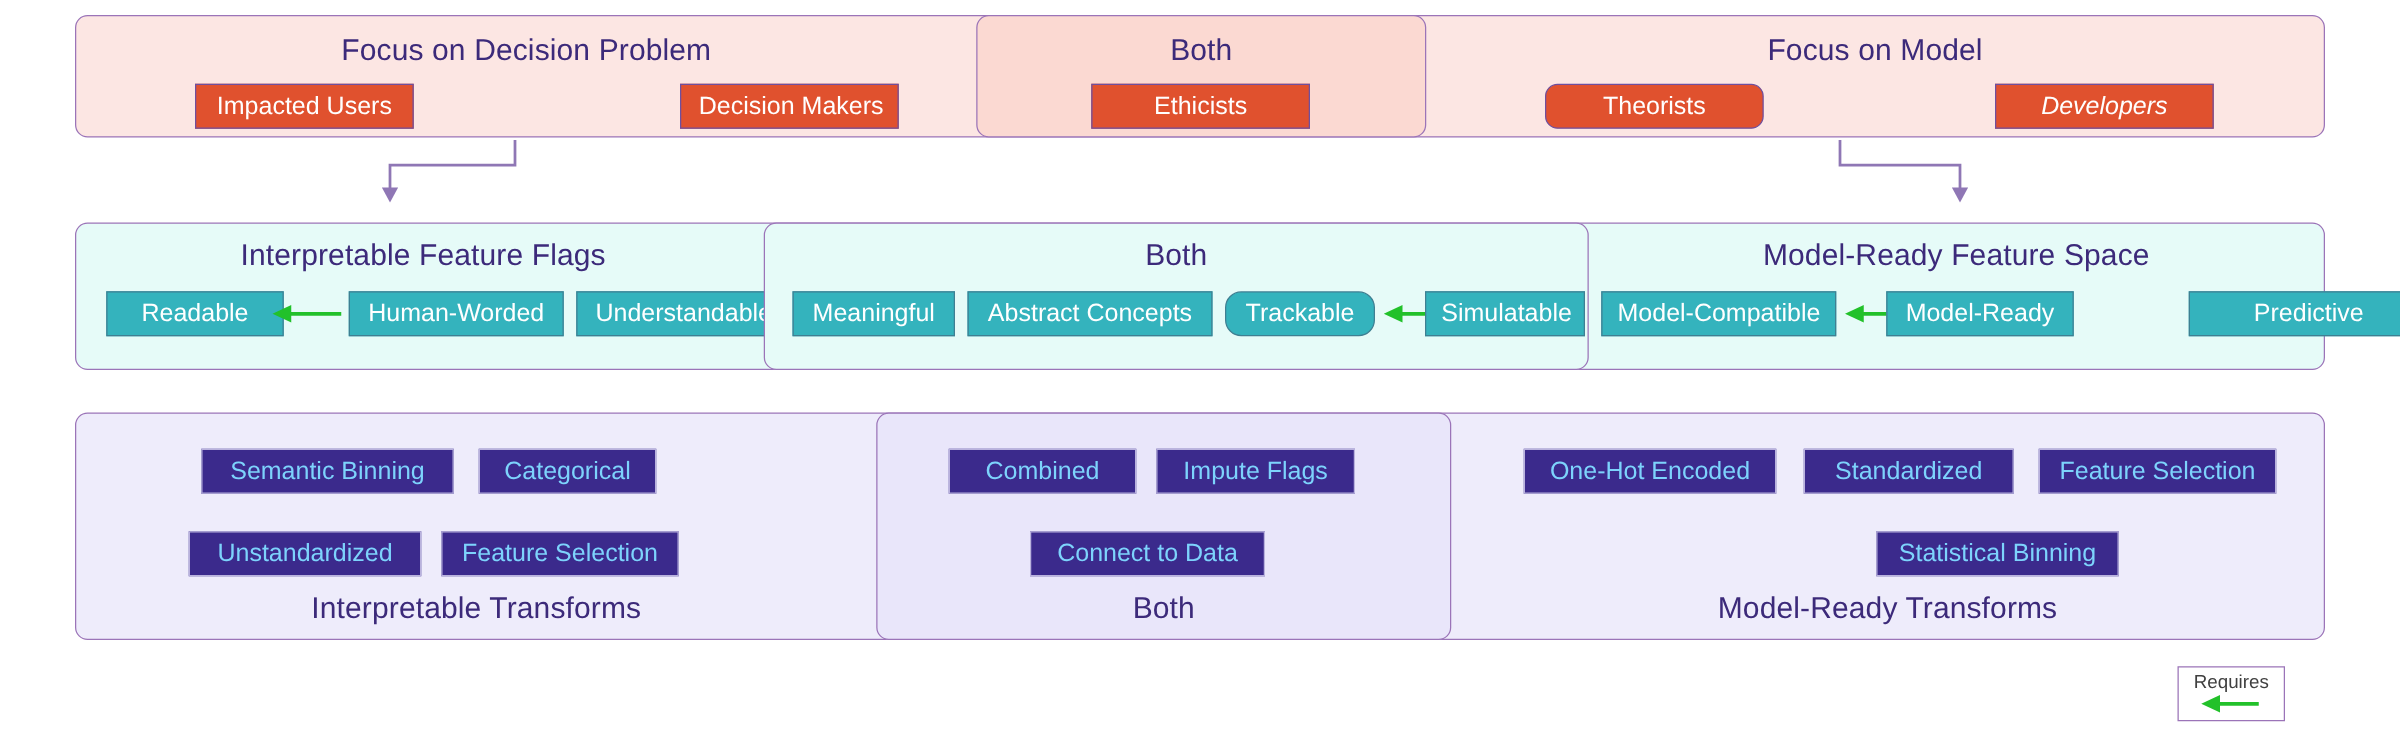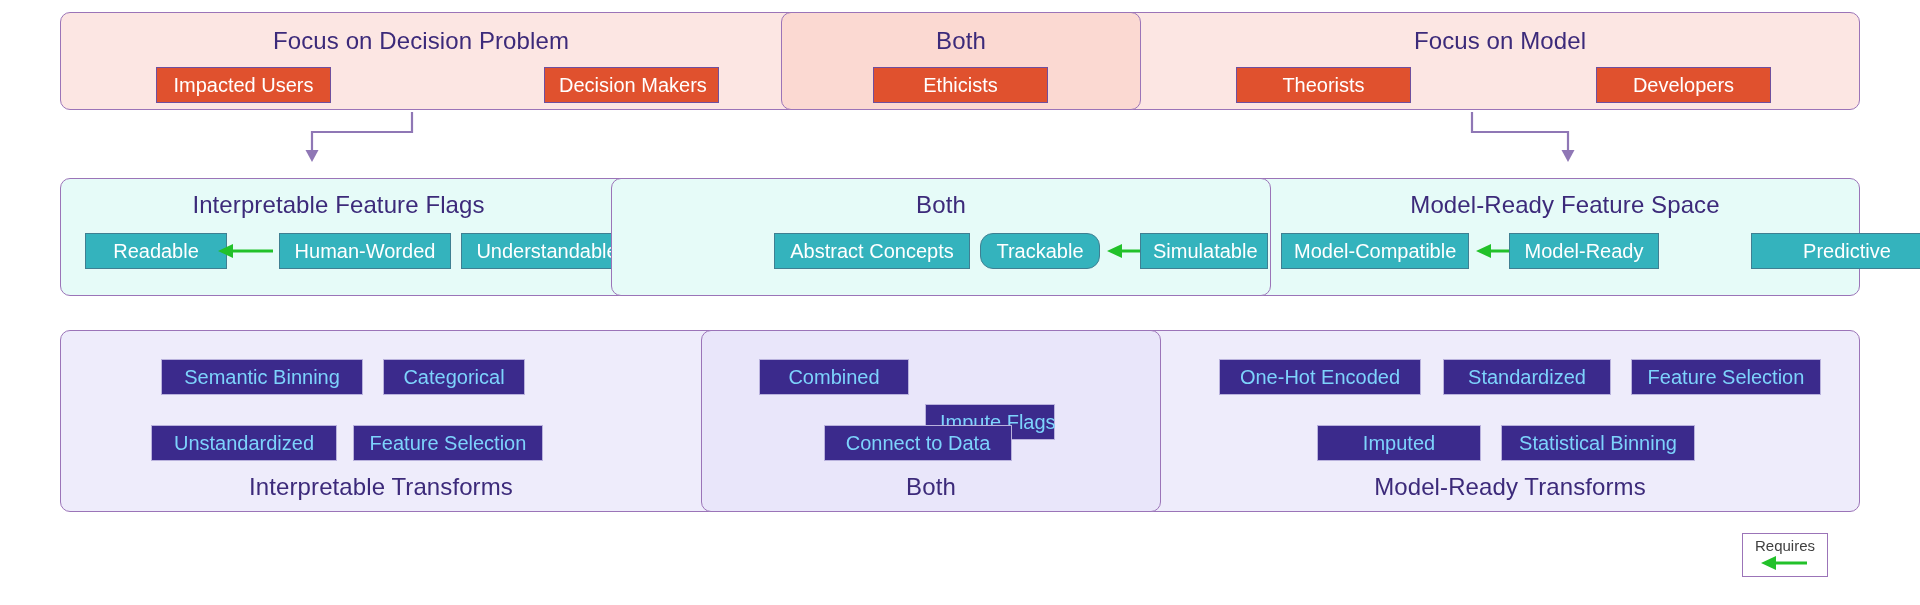--- a/index.html
+++ b/index.html
@@ -135,23 +135,23 @@
 
     <div class="pill-orange" style="left:455px; top:54px; width:175px;margin-left:28px;">Decision Makers</div>
 
     <div class="sub" style="left:720px; width:360px;">
       <div class="band-title" style="top:14px;">Both</div>
       <div class="pill-orange" style="left:91px; top:54px; width:175px;">Ethicists</div>
     </div>
 
     <div class="band-title" style="top:14px; left:1080px; width:718px;">Focus on Model</div>
 
-    <div class="pill-orange" style="left:1175px; top:54px; width:175px;">Theorists</div>
-
-    <div class="pill-orange" style="left:1535px; top:54px; width:175px;">Developers</div>
+    <div class="pill-orange" style="left:1175px; top:54px; width:175px;border-radius:10px;">Theorists</div>
+
+    <div class="pill-orange" style="left:1535px; top:54px; width:175px;font-style:italic;">Developers</div>
   </div>
 
   <svg class="connector" style="left:300px; top:110px;" width="120" height="60">
     <path d="M112,2 L112,22 L12,22 L12,44" stroke="#8f77b5" stroke-width="2.2" fill="none"></path>
     <path d="M12,52 L5.5,40 L18.5,40 Z" fill="#8f77b5"></path>
   </svg>
 
   <svg class="connector" style="left:1460px; top:110px;" width="140" height="60">
     <path d="M12,2 L12,22 L108,22 L108,44" stroke="#8f77b5" stroke-width="2.2" fill="none"></path>
     <path d="M108,52 L101.5,40 L114.5,40 Z" fill="#8f77b5"></path>
@@ -168,20 +168,21 @@
       <path d="M5,8 L20,1 L20,15 Z" fill="#22c12a"></path>
     </svg>
 
     <div class="pill-teal" style="left:218px; top:54px; width:172px;">Human-Worded</div>
 
     <div class="pill-teal" style="left:400px; top:54px; width:172px;">Understandable</div>
 
     <div class="sub" style="left:550px; width:660px;">
       <div class="band-title" style="top:12px;">Both</div>
 
+      <div class="pill-teal" style="left:22px; top:54px; width:130px;">Meaningful</div>
 
       <div class="pill-teal" style="left:162px; top:54px; width:196px;">Abstract Concepts</div>
 
       <div class="pill-teal" style="left:368px; top:54px; width:120px;border-radius:13px;">Trackable</div>
 
       <svg class="green-arrow" style="left:492px; top:64px;" width="48" height="16">
         <path d="M46,8 L16,8" stroke="#22c12a" stroke-width="3" fill="none"></path>
         <path d="M3,8 L18,1 L18,15 Z" fill="#22c12a"></path>
       </svg>
 
@@ -210,34 +211,33 @@
 
     <div class="pill-purple" style="left:90px; top:94px; width:186px;">Unstandardized</div>
 
     <div class="pill-purple" style="left:292px; top:94px; width:190px;">Feature Selection</div>
 
     <div class="band-title" style="top:142px; left:0px; width:640px;">Interpretable Transforms</div>
 
     <div class="sub" style="left:640px; width:460px;">
       <div class="pill-purple" style="left:57px; top:28px; width:150px;">Combined</div>
 
-      <div class="pill-purple" style="left:223px; top:28px; width:130px;margin-top:45px;">Impute Flags</div>
+      <div class="pill-purple" style="left:223px; top:28px; width:159px;">Impute Flags</div>
 
       <div class="pill-purple" style="left:122px; top:94px; width:188px;">Connect to Data</div>
 
       <div class="band-title" style="top:142px;">Both</div>
     </div>
 
     <div class="pill-purple" style="left:1158px; top:28px; width:202px;">One-Hot Encoded</div>
 
     <div class="pill-purple" style="left:1382px; top:28px; width:168px;">Standardized</div>
 
     <div class="pill-purple" style="left:1570px; top:28px; width:190px;">Feature Selection</div>
 
-    <div class="pill-purple" style="left:1256px; top:94px; width:164px;">Imputed</div>
 
     <div class="pill-purple" style="left:1440px; top:94px; width:194px;">Statistical Binning</div>
 
     <div class="band-title" style="top:142px; left:1100px; width:698px;">Model-Ready Transforms</div>
   </div>
 
   <div class="legend" style="left:1742px; top:533px; width:86px; height:44px;">
     <span class="legend-label">Requires</span>
     <svg class="legend-arrow" width="60" height="16">
       <path d="M52,8 L18,8" stroke="#22c12a" stroke-width="3" fill="none"></path>

